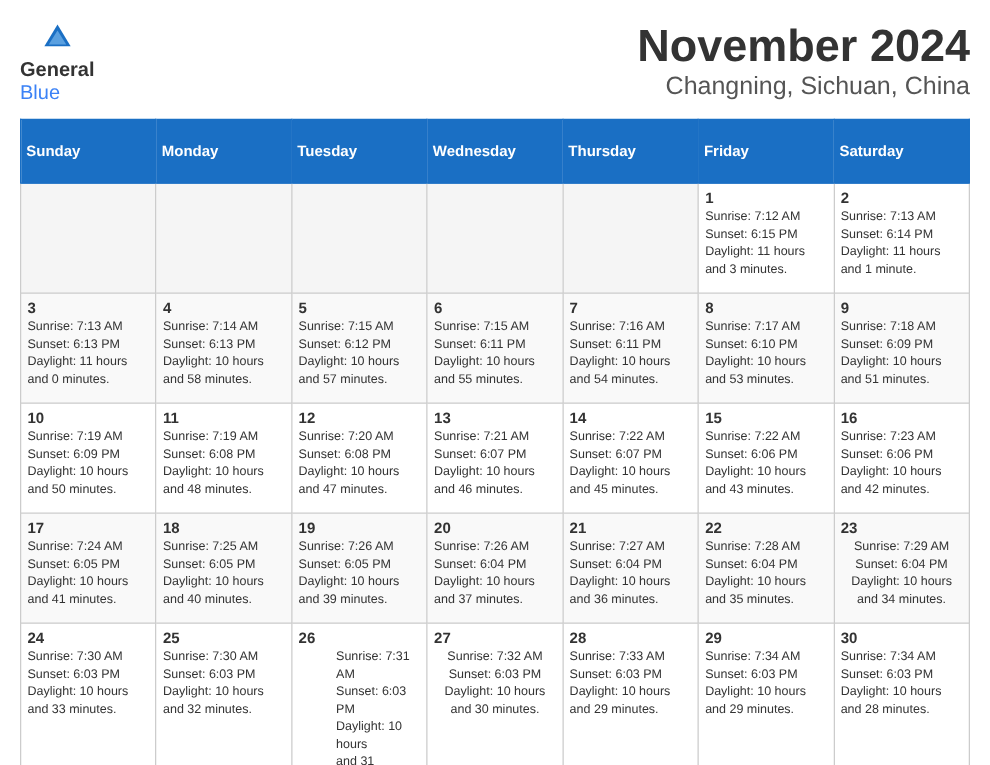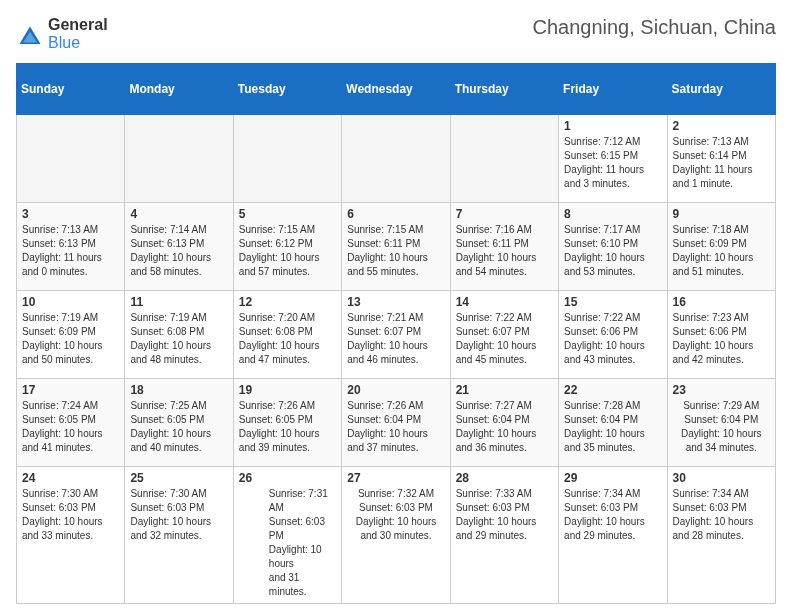--- a/index.html
+++ b/index.html
@@ -11,22 +11,23 @@
       padding: 16px;
     }
     .header {
       display: flex;
       justify-content: space-between;
       align-items: flex-start;
       margin-bottom: 12px;
     }
     .logo {
       display: flex;
-      align-items: flex-end;
+      align-items: center;
       gap: 4px;
+      flex-direction: column;
     }
     .logo-icon {
       width: 28px;
       height: 28px;
     }
     .title-block {
       text-align: right;
     }
     .month-title {
       font-size: 36px;
@@ -85,20 +86,21 @@
     <svg class="logo-icon" viewBox="0 0 40 40">
       <polygon points="20,5 35,30 5,30" fill="#1a6fc4"></polygon>
       <polygon points="20,12 30,28 10,28" fill="#5aa0e0"></polygon>
     </svg>
     <div>
       <div style="font-size:16px;font-weight:bold;color:#333;line-height:1.1;">General</div>
       <div style="font-size:16px;font-weight:normal;color:#3b82f6;line-height:1.1;">Blue</div>
     </div>
   </div>
   <div class="title-block">
+    <div class="month-title">November 2024</div>
     <div class="location">Changning, Sichuan, China</div>
   </div>
 </div>
 
 <table>
   <thead>
     <tr>
     <th>Sunday</th>
         <th>Monday</th>
         <th>Tuesday</th>

